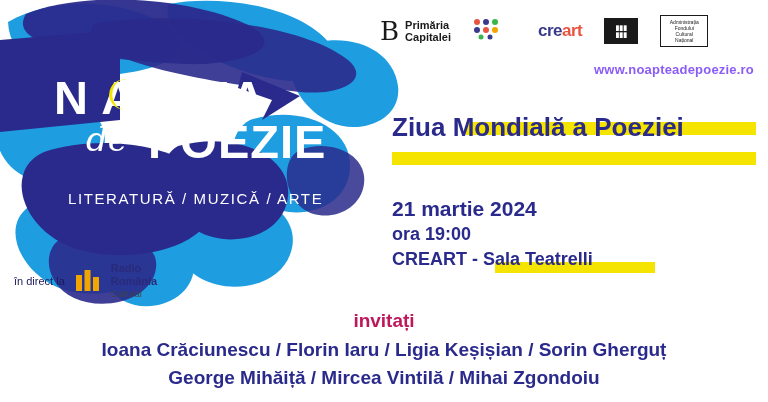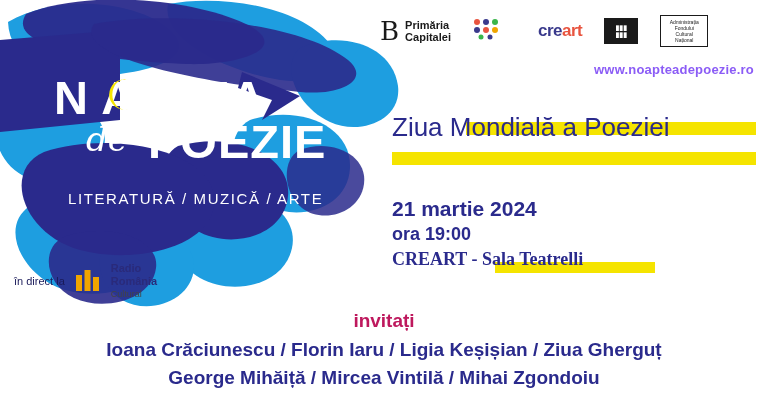--- a/index.html
+++ b/index.html
@@ -172,21 +172,21 @@
     font-weight: bold;
     letter-spacing: 0.2px;
   }
 
   
   .ziua {
     position: absolute;
     left: 392px;
     top: 112px;
     font-size: 26px;
-    font-weight: normal;
+    font-weight: bold;
     color: #2a2a8c;
     white-space: nowrap;
     z-index: 3;
   }
   .hl-yellow {
     position: absolute;
     background: #f5e400;
     z-index: 2;
   }
   .hl-1 { left: 466px; top: 122px; width: 290px; height: 13px; }
@@ -195,21 +195,21 @@
   .details {
     position: absolute;
     left: 392px;
     top: 196px;
     color: #2a2a8c;
     font-weight: bold;
     z-index: 3;
   }
   .d-date { font-size: 21px; line-height: 1.25; }
   .d-time { font-size: 18px; line-height: 1.35; }
-  .d-place { font-size: 18px; line-height: 1.35; white-space: nowrap; font-family: Liberation Serif, serif; }
+  .d-place { font-size: 18px; line-height: 1.35; white-space: nowrap; }
   .hl-3 { left: 495px; top: 262px; width: 160px; height: 11px; }
 
   
   .radio {
     position: absolute;
     left: 14px;
     top: 262px;
     display: flex;
     align-items: center;
     gap: 10px;
@@ -359,17 +359,17 @@
     </span>
     <span class="rrc">
       <span>Radio</span><br>
       <span>România</span><br>
       <span class="cultural">Cultural</span>
     </span>
   </div>
 
   <div class="invitati">invitați</div>
   <div class="guests">
-    <div>Ioana Crăciunescu / Florin Iaru / Ligia Keșișian / Ziua Gherguț</div>
+    <div>Ioana Crăciunescu / Florin Iaru / Ligia Keșișian / Sorin Gherguț</div>
     <div>George Mihăiță / Mircea Vintilă / Mihai Zgondoiu</div>
   </div>
 
 </div>
 
 </body></html>

